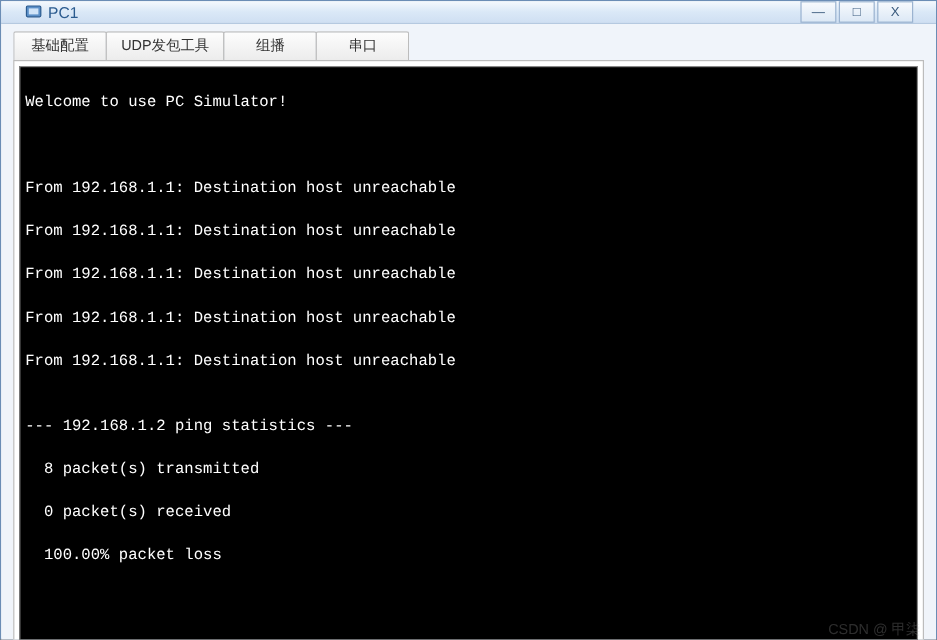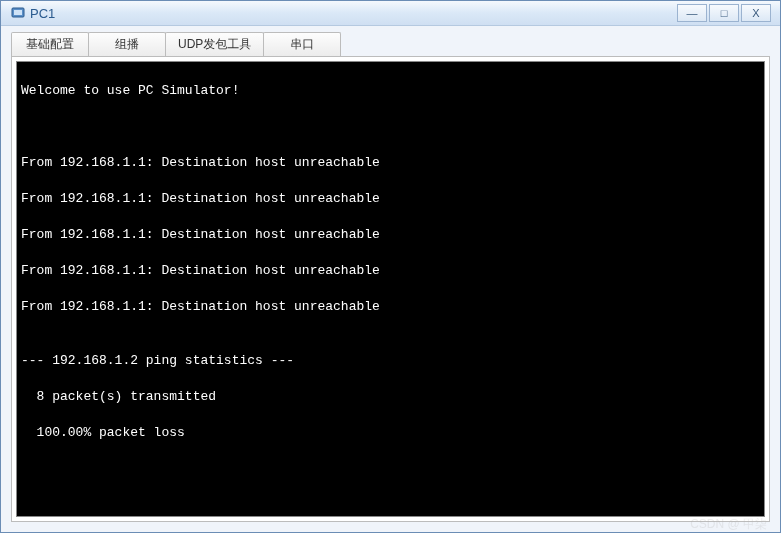--- a/index.html
+++ b/index.html
@@ -17,21 +17,21 @@
       border: 1px solid #6b8db5;
       display: flex;
       flex-direction: column;
     }
     .titlebar {
       height: 28px;
       background: linear-gradient(to bottom, #f5f9fd 0%, #dae8f7 50%, #cfdff2 100%);
       border-bottom: 1px solid #b5c9e0;
       display: flex;
       align-items: center;
-      padding: 0 9px;
+      padding: 0 19px;
     }
     .title-icon {
       width: 16px;
       height: 16px;
       margin-right: 4px;
       display: flex;
       align-items: center;
       justify-content: center;
     }
     .title-text {
@@ -134,38 +134,39 @@
     <div class="win-buttons">
       <div class="win-btn">—</div>
       <div class="win-btn">□</div>
       <div class="win-btn">X</div>
     </div>
   </div>
 
   <div class="content-area">
     <div class="tabs">
       <div class="tab">基础配置</div>
+      <div class="tab">UDP发包工具</div>
       <div class="tab">组播</div>
-      <div class="tab">UDP发包工具</div>
       <div class="tab">串口</div>
     </div>
 
     <div class="tab-panel">
       <div class="terminal">
 <div class="term-line">Welcome to use PC Simulator!</div>
 <div class="term-line"></div>
 <div class="term-line"></div>
 <div class="term-line">From 192.168.1.1: Destination host unreachable</div>
 <div class="term-line">From 192.168.1.1: Destination host unreachable</div>
 <div class="term-line">From 192.168.1.1: Destination host unreachable</div>
 <div class="term-line">From 192.168.1.1: Destination host unreachable</div>
 <div class="term-line">From 192.168.1.1: Destination host unreachable</div>
 <div class="term-line"></div>
 <div class="term-line">--- 192.168.1.2 ping statistics ---</div>
 <div class="term-line">  8 packet(s) transmitted</div>
+<div class="term-line">  0 packet(s) received</div>
 <div class="term-line">  100.00% packet loss</div>
 <div class="term-line"></div>
 
       </div>
     </div>
   </div>
 </div>
 
 <div class="watermark">CSDN @ 甲柒</div>
 

